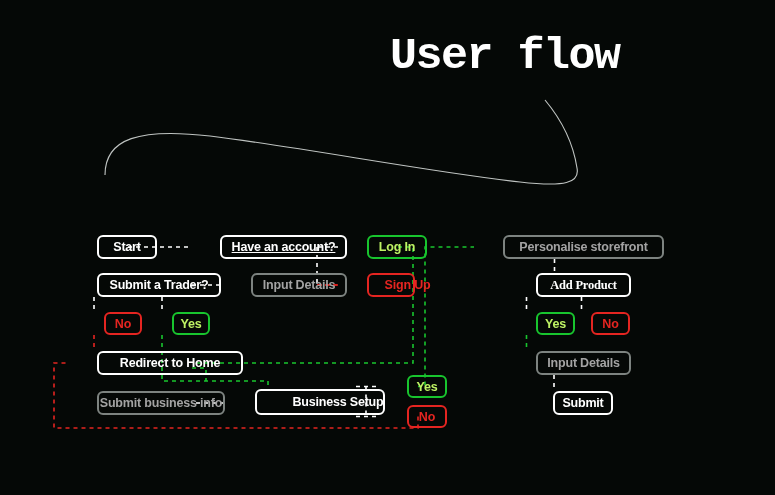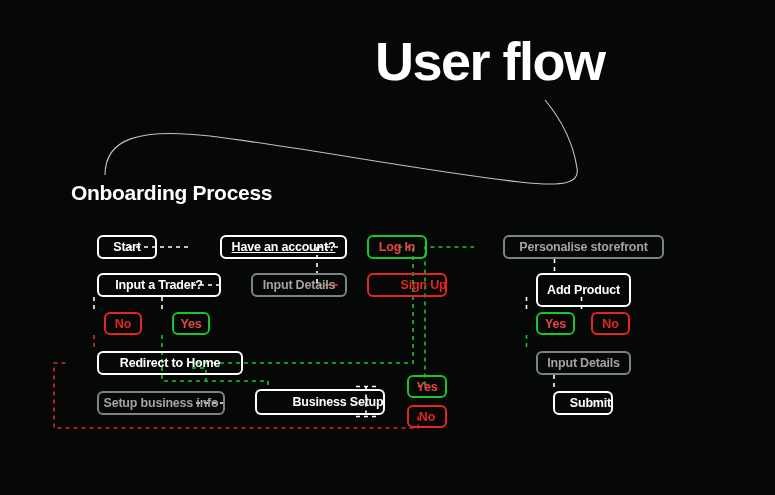--- a/index.html
+++ b/index.html
@@ -8,27 +8,28 @@
     background:#050806;
     font-family:"Liberation Sans","DejaVu Sans",sans-serif;
     overflow:hidden;
     position:relative;
   }
   #stage{position:absolute;left:0;top:0;width:775px;height:495px;}
 
   
   .bigtitle{
     position:absolute;
-    left:375px;top:34px;
-    font-size:54px;
+    left:390px;top:34px;
+    font-size:45px;
     font-weight:bold;
     letter-spacing:-1.5px;
     color:#ffffff;
     line-height:1;
     white-space:nowrap;
+    font-family:Liberation Mono, monospace;
   }
   .subtitle{
     position:absolute;
     left:71px;top:181px;
     font-size:21px;
     font-weight:bold;
     color:#ffffff;
     letter-spacing:-0.3px;
     white-space:nowrap;
   }
@@ -50,21 +51,21 @@
     font-weight:bold;
     color:#ffffff;
     background:transparent;
     white-space:nowrap;
     letter-spacing:-0.2px;
     z-index:3;
     margin-left:29px;
   }
   .node.white{border-color:#ffffff;color:#ffffff;}
   .node.grey{border-color:#7d8380;color:#a3a3a3;}
-  .node.green{border-color:#18c52e;color:#ef4444;}
+  .node.green{border-color:#18c52e;color:#bef264;}
   .node.red{border-color:#e52521;color:#e52521;}
 </style>
 </head>
 <body>
 
 <div id="stage">
 
   <svg id="swoosh" viewBox="0 0 775 495">
     <path d="M105,175 C105,138 140,128 210,136 C300,147 430,172 520,182 C565,187 580,183 577,168
              C573,142 560,118 545,100" fill="none" stroke="#cfd4d1" stroke-width="1.15" opacity="0.92"></path>
@@ -90,45 +91,44 @@
       <polyline points="192,368 206,368 206,381" fill="none" stroke="#18c52e" stroke-width="1.6" stroke-dasharray="4,4"></polyline>
       <polyline points="418,416.5 418,416.5 418,428 54,428 54,363 68,363" fill="none" stroke="#e52521" stroke-width="1.6" stroke-dasharray="4,4"></polyline>
       <polyline points="554.5,259 554.5,273" fill="none" stroke="#ffffff" stroke-width="1.6" stroke-dasharray="4,4"></polyline>
       <polyline points="526.5,297 526.5,312" fill="none" stroke="#ffffff" stroke-width="1.6" stroke-dasharray="4,4"></polyline>
       <polyline points="581.5,297 581.5,312" fill="none" stroke="#ffffff" stroke-width="1.6" stroke-dasharray="4,4"></polyline>
       <polyline points="526.5,335 526.5,351" fill="none" stroke="#18c52e" stroke-width="1.6" stroke-dasharray="4,4"></polyline>
       <polyline points="554,375 554,391" fill="none" stroke="#ffffff" stroke-width="1.6" stroke-dasharray="4,4"></polyline>
     </svg>
 
   <div class="bigtitle">User flow</div>
-  <div class="subtitle">Onboarding Process</div>
 
   <div id="nodes">
       <div class="node white" style="left: 68px; top: 235px; width: 60px; height: 24px;">
         <span>Start</span>
       </div>
       <div class="node white" style="left: 191px; top: 235px; width: 127px; height: 24px; text-decoration: underline;">
         <span>Have an account?</span>
       </div>
       <div class="node green" style="left: 338px; top: 235px; width: 60px; height: 24px;">
         <span>Log In</span>
       </div>
       <div class="node grey" style="left: 474px; top: 235px; width: 161px; height: 24px;">
         <span>Personalise storefront</span>
       </div>
       <div class="node white" style="left: 68px; top: 273px; width: 124px; height: 24px;">
-        <span>Input a Trader?</span>
+        <span>Submit a Trader?</span>
       </div>
       <div class="node grey" style="left: 222px; top: 273px; width: 96px; height: 24px;">
         <span>Input Details</span>
       </div>
-      <div class="node red" style="left: 338px; top: 273px; width: 80px; height: 24px; padding-left: 33px;">
+      <div class="node red" style="left: 338px; top: 273px; width: 48px; height: 24px; padding-left: 33px;">
         <span>Sign Up</span>
       </div>
-      <div class="node white" style="left: 507px; top: 273px; width: 95px; height: 34px;">
+      <div class="node white" style="left: 507px; top: 273px; width: 95px; height: 24px; font-family: Liberation Serif, serif;">
         <span>Add Product</span>
       </div>
       <div class="node red" style="left: 75px; top: 312px; width: 38px; height: 23px;">
         <span>No</span>
       </div>
       <div class="node green" style="left: 143px; top: 312px; width: 38px; height: 23px;">
         <span>Yes</span>
       </div>
       <div class="node green" style="left: 507px; top: 312px; width: 39px; height: 23px;">
         <span>Yes</span>
@@ -136,28 +136,28 @@
       <div class="node red" style="left: 562px; top: 312px; width: 39px; height: 23px;">
         <span>No</span>
       </div>
       <div class="node white" style="left: 68px; top: 351px; width: 146px; height: 24px;">
         <span>Redirect to Home</span>
       </div>
       <div class="node grey" style="left: 507px; top: 351px; width: 95px; height: 24px;">
         <span>Input Details</span>
       </div>
       <div class="node grey" style="left: 68px; top: 391px; width: 128px; height: 24px;">
-        <span>Setup business info</span>
+        <span>Submit business info</span>
       </div>
       <div class="node white" style="left: 226px; top: 389px; width: 130px; height: 26px; padding-left: 36px;">
         <span>Business Setup</span>
       </div>
       <div class="node green" style="left: 378px; top: 375px; width: 40px; height: 23px;">
         <span>Yes</span>
       </div>
       <div class="node red" style="left: 378px; top: 405px; width: 40px; height: 23px;">
         <span>No</span>
       </div>
-      <div class="node white" style="left: 524px; top: 391px; width: 60px; height: 24px; justify-content: flex-end;">
+      <div class="node white" style="left: 524px; top: 391px; width: 60px; height: 24px;">
         <span>Submit</span>
       </div>
     </div>
 </div>
 
 </body></html>

